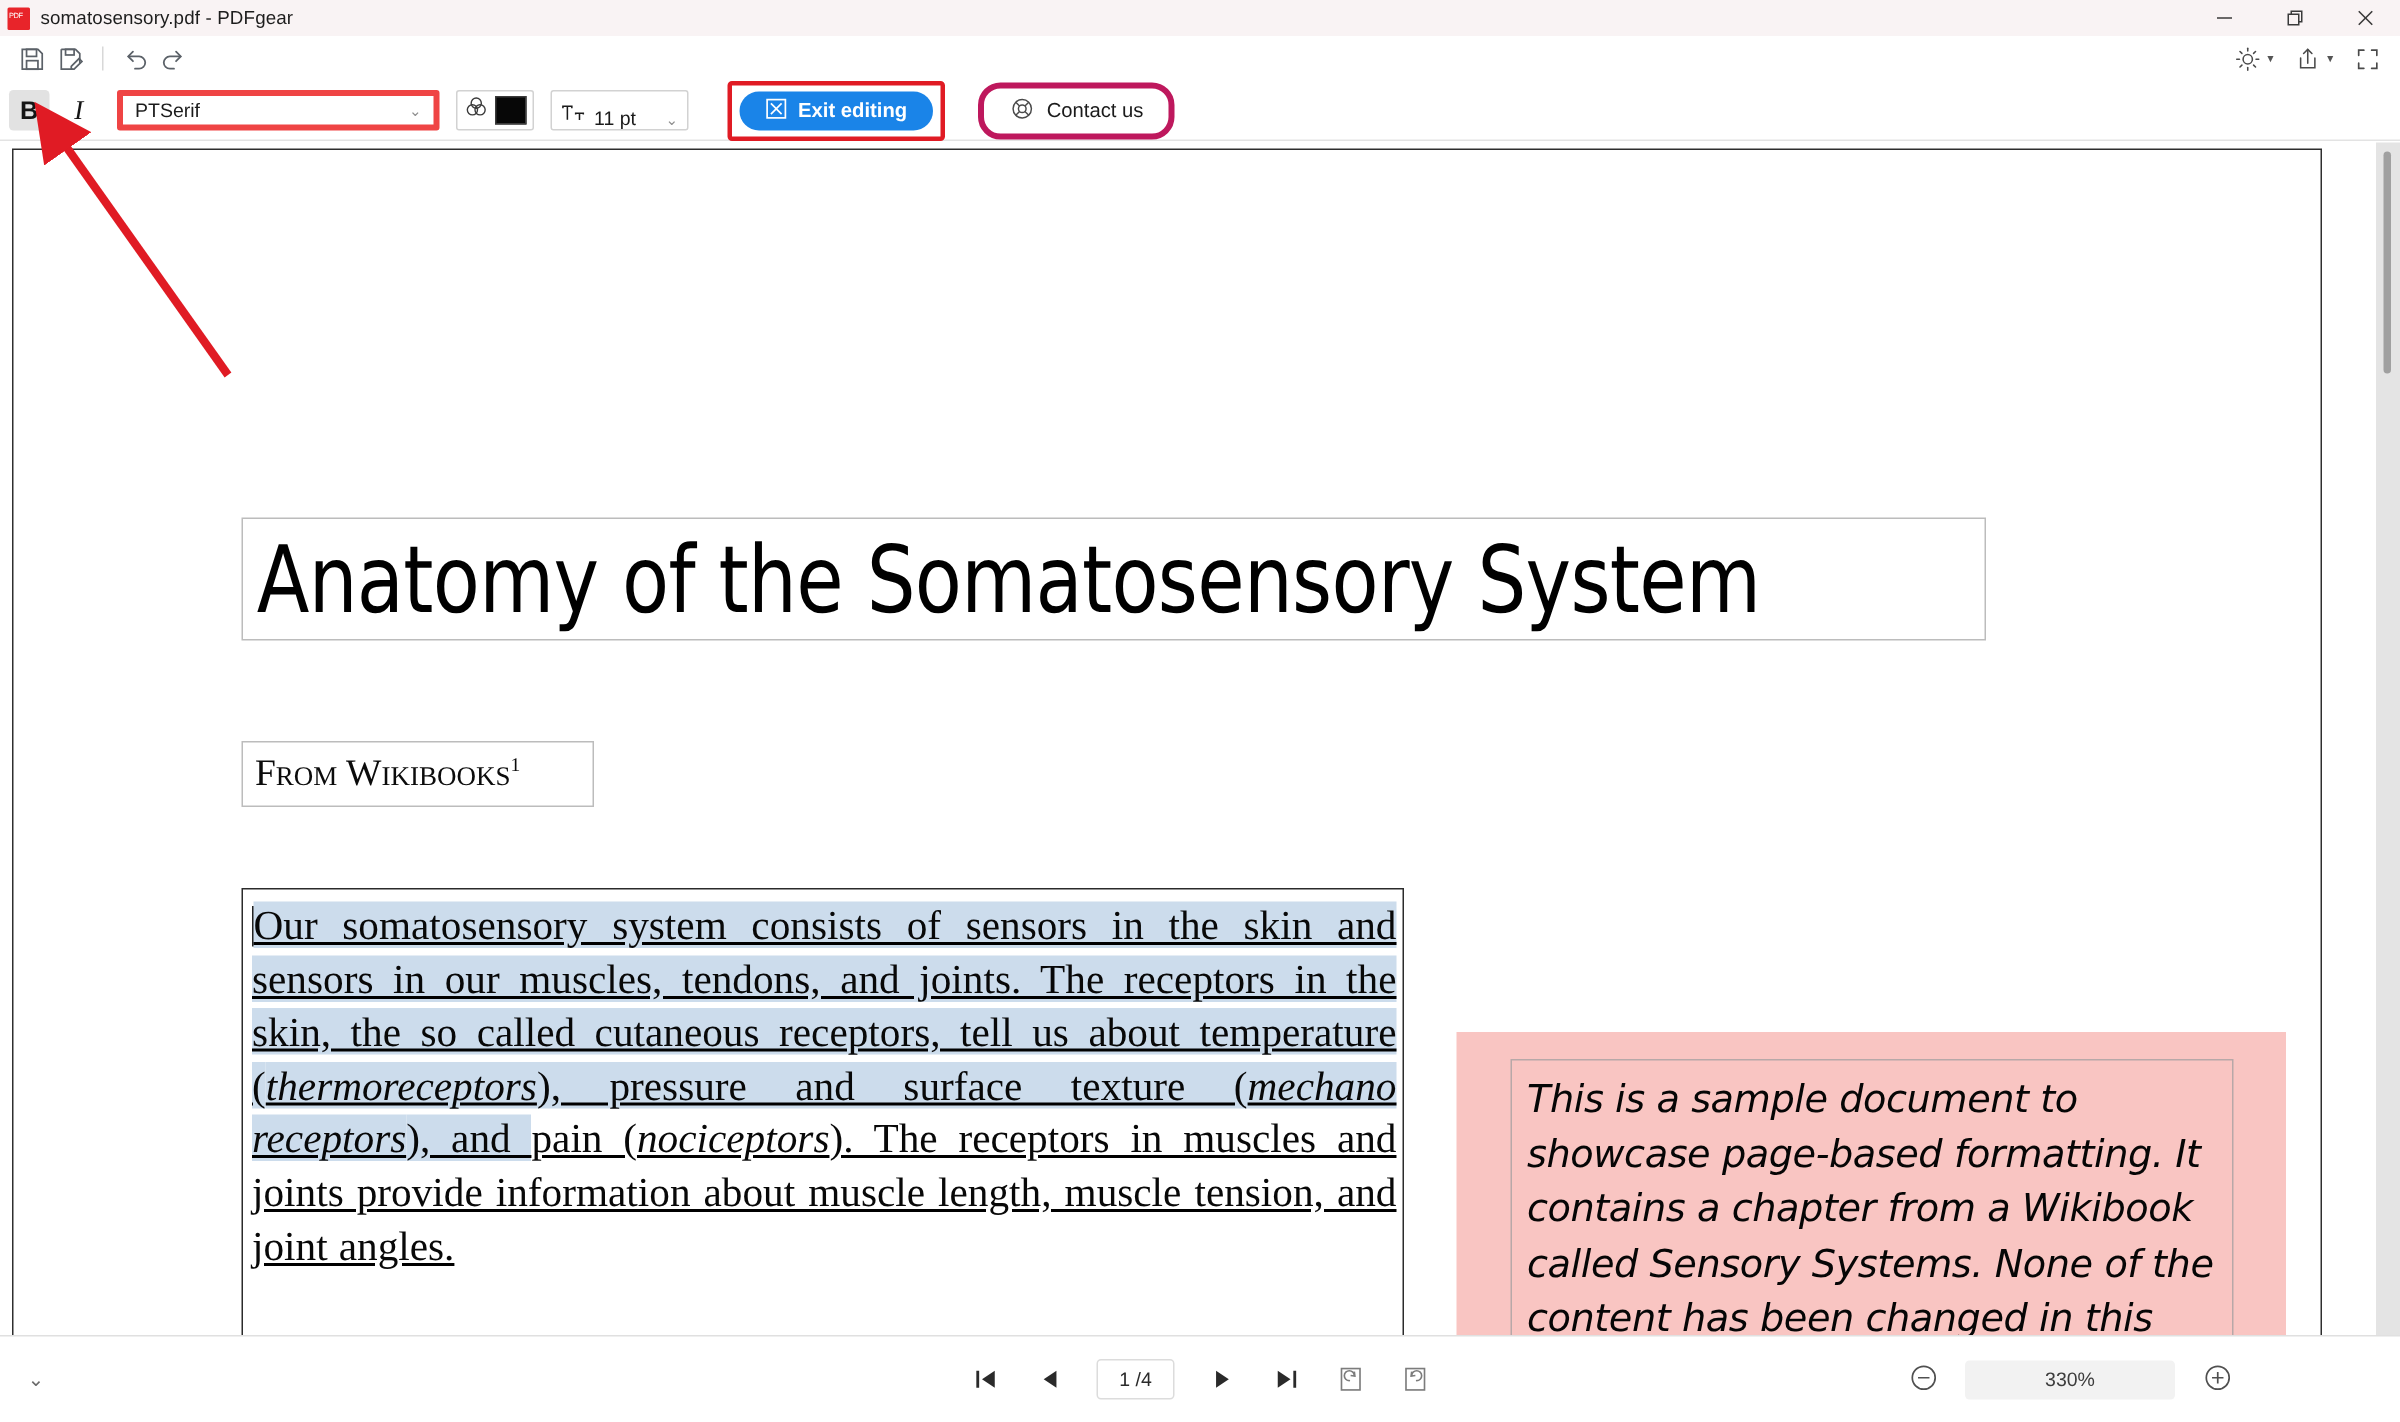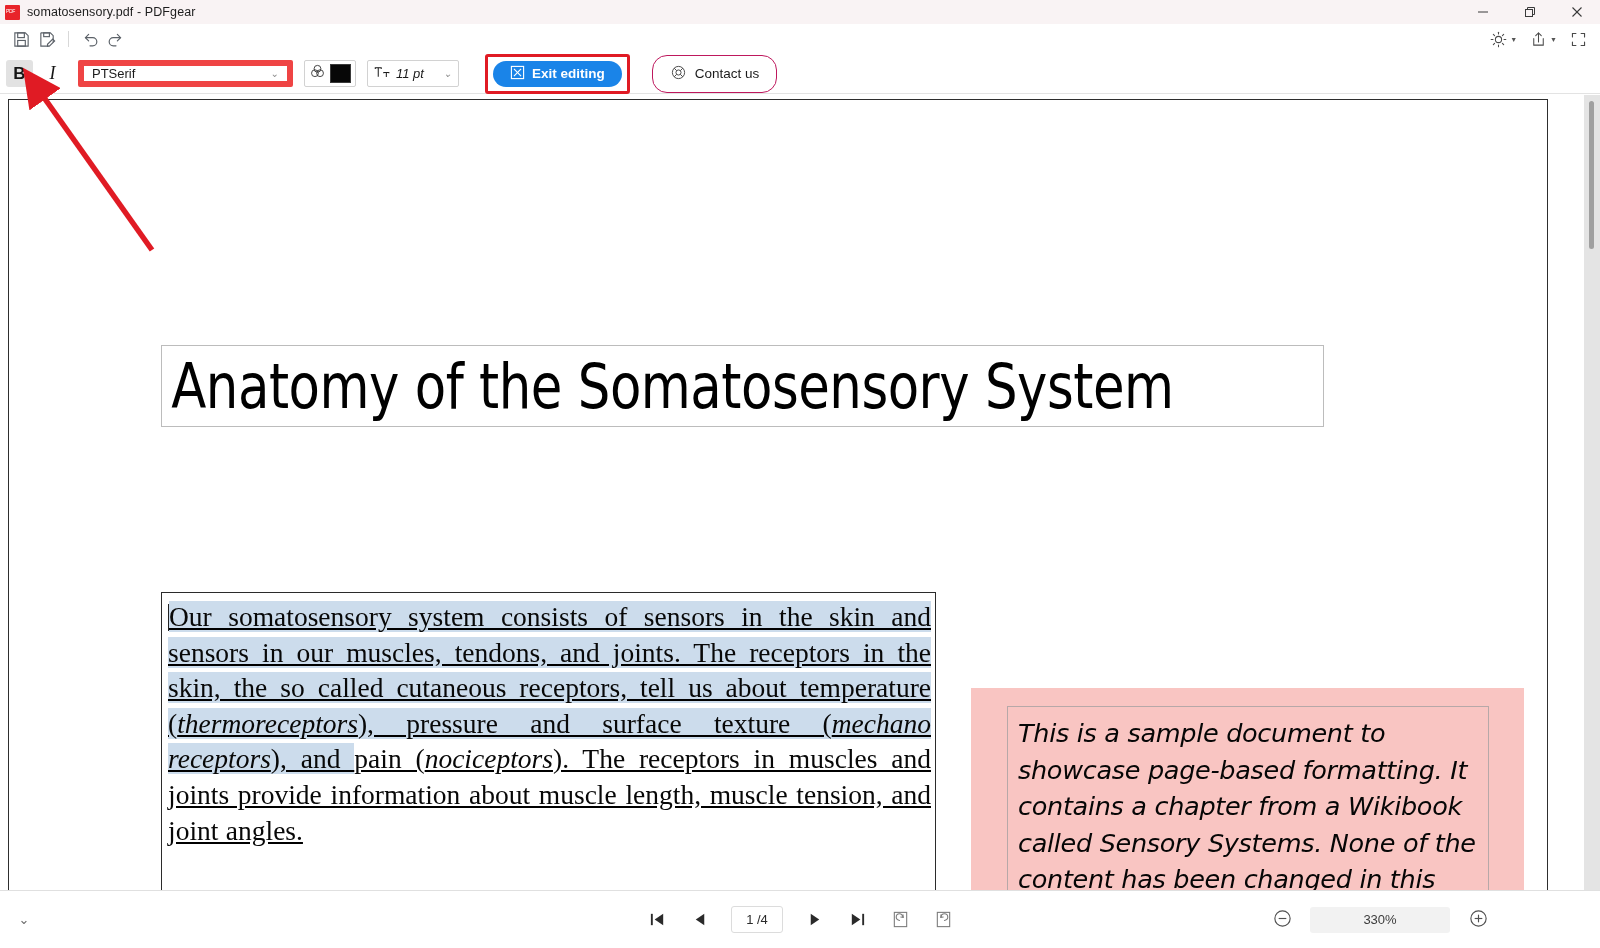--- a/index.html
+++ b/index.html
@@ -75,53 +75,53 @@
     width: 27px; height: 27px; margin-left: 6px;
     display: flex; align-items: center; justify-content: center;
     font-size: 17px; color: #151515; border-radius: 3px;
   }
   .fmt-btn.active { background: #e2e2e2; }
   .fmt-bold { font-weight: 700; font-family: "Liberation Sans", sans-serif; }
   .fmt-italic { font-style: italic; font-family: "Liberation Serif", serif; font-size: 18px; }
 
   .font-select {
     margin-left: 12px; width: 215px; height: 27px;
-    border: 6px solid #ef4444; background: #fff; border-radius: 2px;
+    border: 4px solid #ef4444; background: #fff; border-radius: 2px;
     display: flex; align-items: center; padding: 0 8px;
     font-size: 13px; color: #1b1b1b;
   }
   .font-select .chev { margin-left: auto; color: #8d8d8d; font-size: 10px; }
 
   .color-grp {
     margin-left: 11px; height: 27px; border: 1px solid #d2d2d2; background: #fff;
     border-radius: 2px; display: flex; align-items: center; padding: 0 4px; gap: 4px;
   }
   .color-swatch {
     width: 21px; height: 19px; background: #070707; border: 1px solid #3a3a3a;
   }
   .size-select {
     margin-left: 11px; width: 92px; height: 27px;
     border: 1px solid #d2d2d2; background: #fff; border-radius: 2px;
-    display: flex; align-items: center; padding: 0 6px; gap: 5px;
-    font-size: 13px; color: #1b1b1b; font-style: italic;
+    display: flex; align-items: flex-end; padding: 0 6px; gap: 5px;
+    font-size: 13px; color: #1b1b1b;
   }
   .size-select .chev { margin-left: auto; color: #8d8d8d; font-size: 10px; }
 
   .exit-wrap {
     margin-left: 26px; position: relative;
     border: 3px solid #e01b24; border-radius: 3px;
     padding: 4px 5px;
   }
   .exit-btn {
     height: 26px; background: #1a84e8; border-radius: 13px;
     display: flex; align-items: center; gap: 7px;
     padding: 0 17px; color: #ffffff; font-size: 13.5px; font-weight: bold;
   }
   .contact-btn {
-    margin-left: 22px; height: 38px; border: 1px solid #be185d;
+    margin-left: 22px; height: 38px; border: 4px solid #be185d;
     border-radius: 15px; background: #fff;
     display: flex; align-items: center; gap: 8px;
     padding: 0 17px; font-size: 13.5px; color: #1b1b1b;
   }
 
   
   .docview {
     position: absolute; top: 95px; left: 0; width: 1600px; height: 795px;
     background: #ffffff;
     overflow: hidden;
@@ -403,20 +403,25 @@
   </div>
 </div>
 
 <div class="docview">
   <div class="page">
 
     <div class="doc-title-box">
       <div class="doc-title-text">Anatomy of the Somatosensory System</div>
     </div>
 
+    <div class="doc-sub-box">
+      <div class="doc-sub-text">
+        <span>From Wikibooks</span><sup>1</sup>
+      </div>
+    </div>
 
     <div class="doc-body-box">
       <div class="doc-body-text"><span class="caret"></span><span class="sel">Our somatosensory system consists of sensors in the skin and sensors in our muscles, tendons, and joints. The receptors in the skin, the so called cutaneous receptors, tell us about temperature (</span><span class="sel" style="font-style:italic">thermoreceptors</span><span class="sel">), pressure and surface texture (</span><span class="sel" style="font-style:italic">mechano receptors</span><span class="sel">), and </span><span>pain (</span><span style="font-style:italic">nociceptors</span><span>). The receptors in muscles and joints provide information about muscle length, muscle tension, and joint angles.</span></div>
     </div>
 
     <div class="pink-box">
       <div class="pink-inner">
         <div class="pink-text">This is a sample document to showcase page-based formatting. It contains a chapter from a Wikibook called Sensory Systems. None of the content has been changed in this article, but some content has been removed.</div>
       </div>
     </div>

